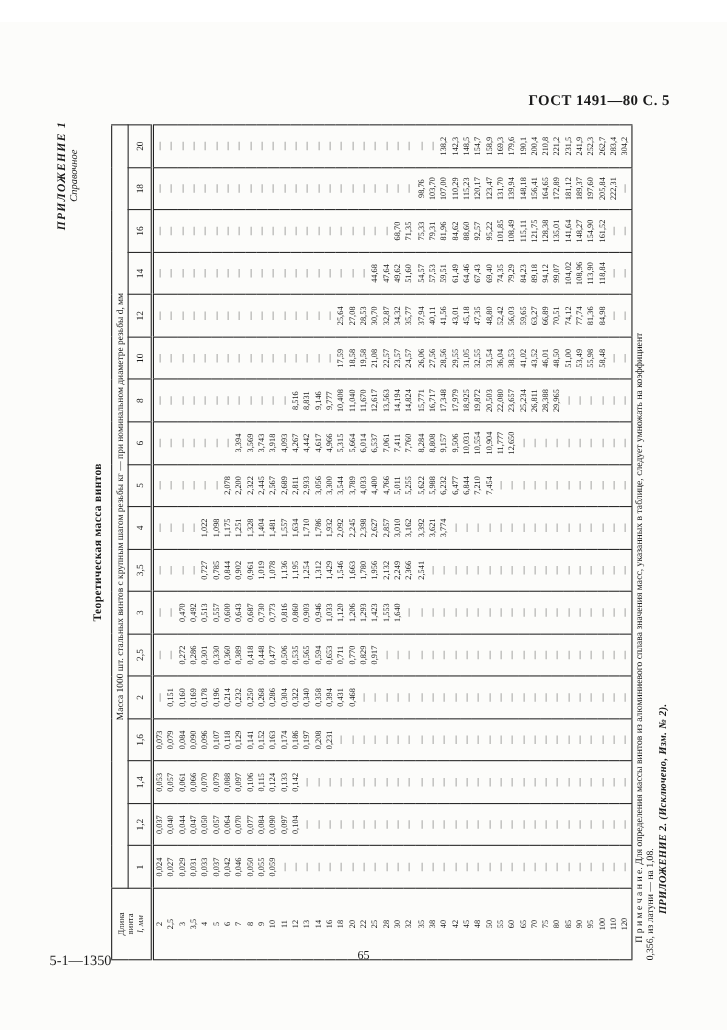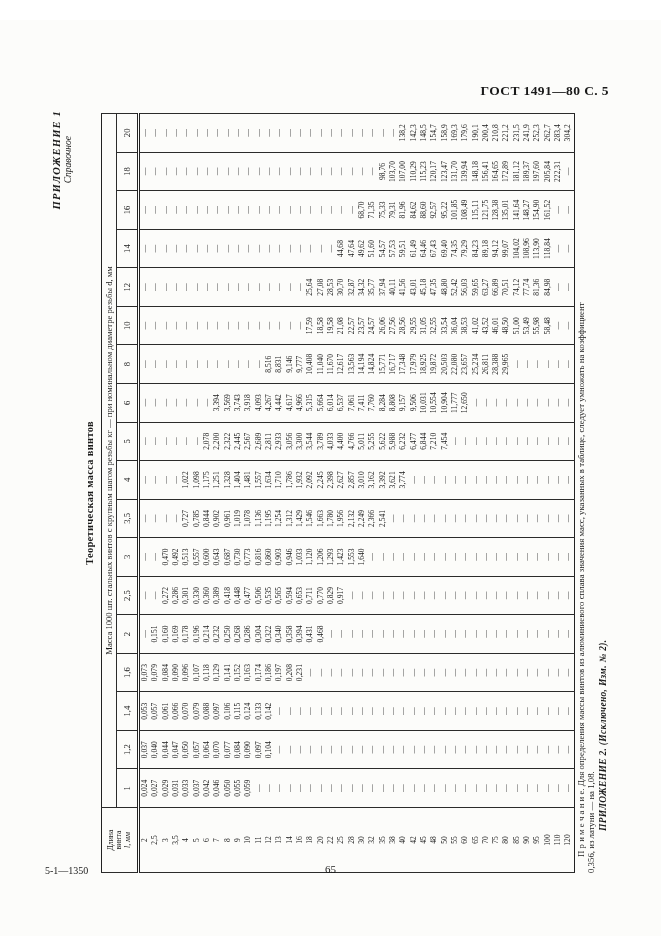--- a/index.html
+++ b/index.html
@@ -62,21 +62,21 @@
     border-top: none; border-bottom: none;
     white-space: nowrap; overflow: hidden;
   }
   tbody td.dash { color: #333; }
   .note { position: absolute; top: 552px; left: 10px; width: 760px; font-size: 8.8px; line-height: 9.8px; }
   .note .l1 { text-indent: 16px; }
   .app2-line {
     position: absolute; top: 573px; left: 52px;
     font-size: 9.5px; font-weight: bold; font-style: italic; letter-spacing: .3px;
   }
-  .sig { position: absolute; left: 45px; top: 845px; font-size: 10px; }
+  .sig { position: absolute; left: 45px; top: 845px; font-size: 13px; }
   .pageno { position: absolute; top: 843px; left: 0; width: 661px; text-align: center; font-size: 11px; }
 </style>
 </head>
 <body>
 
 <div class="page">
 
   <div class="gost-header">ГОСТ 1491—80 С. 5</div>
 
   <div class="rot">

